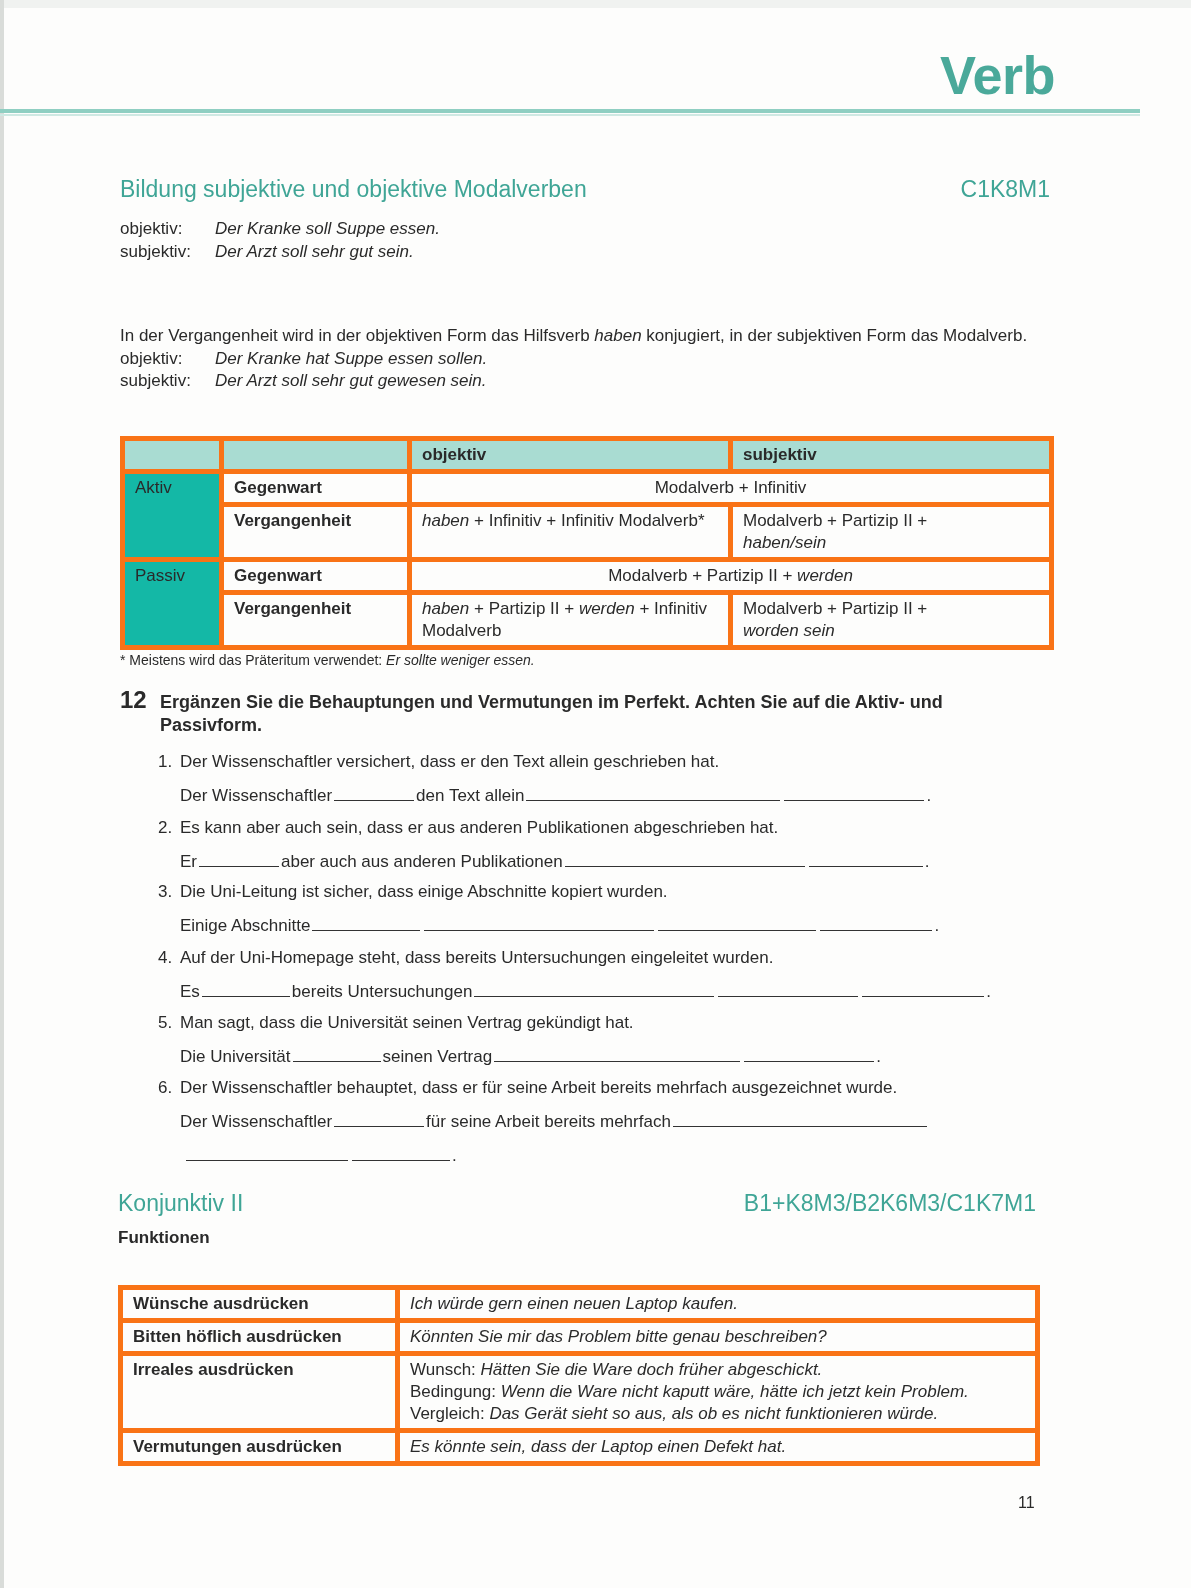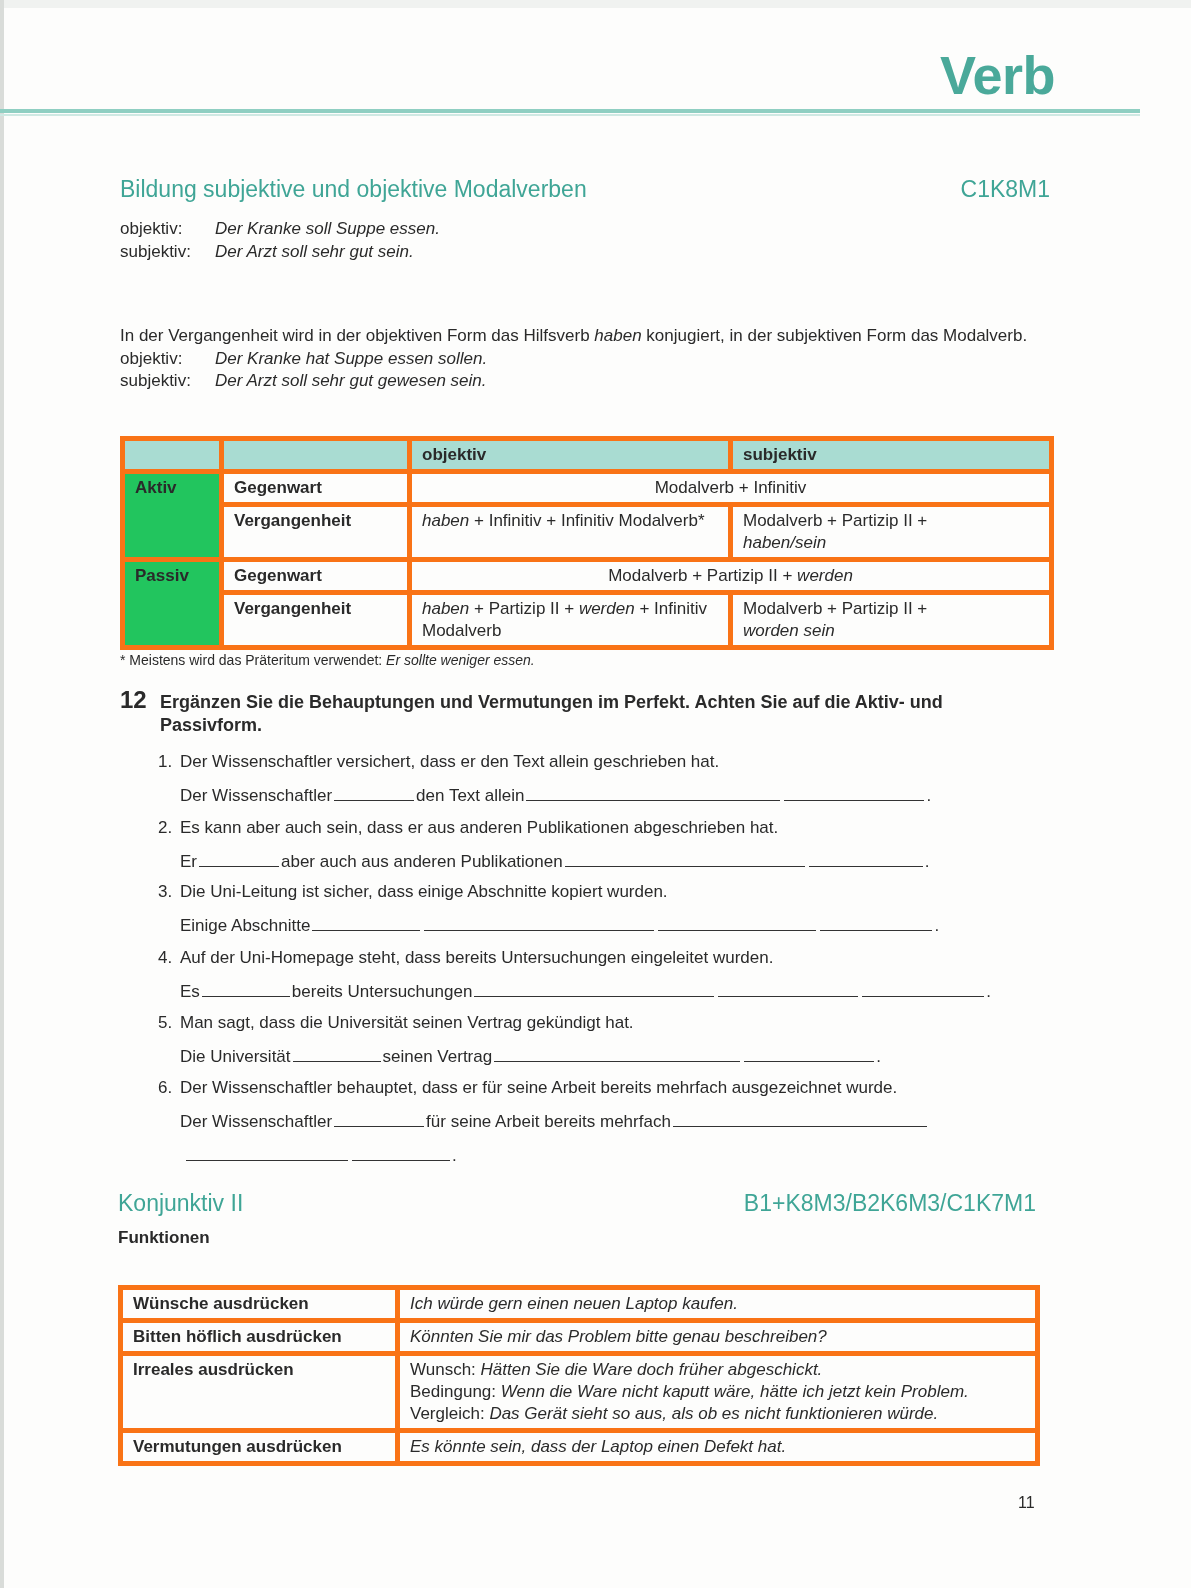--- a/index.html
+++ b/index.html
@@ -15,21 +15,21 @@
 
   .section-head { position:absolute; left:120px; width:930px; display:flex; justify-content:space-between; align-items:baseline; color:#3fa596; font-size:23px; }
   .para { position:absolute; left:120px; width:930px; font-size:17px; line-height:22.5px; }
   .para i { font-style:italic; }
   .ex-row { display:flex; }
   .ex-label { width:95px; flex:none; }
 
   table.grid { border-collapse:collapse; position:absolute; font-size:17px; }
   table.grid td { border:5px solid #f97316; padding:3px 10px; vertical-align:top; line-height:22px; }
   .hdr { background:#a9dcd2; font-weight:bold; }
-  .rowhdr { background:#22c55e; font-weight:bold; }
+  .rowhdr { background:#14b8a6; font-weight:normal; }
   .bold { font-weight:bold; }
   .center { text-align:center; }
 
   .footnote { position:absolute; left:120px; top:652px; font-size:14px; }
   .ex-num { position:absolute; left:120px; top:686px; font-size:24px; font-weight:bold; }
   .ex-instr { position:absolute; left:160px; top:691px; width:870px; font-size:18px; font-weight:bold; line-height:23px; }
 
   .item { position:absolute; left:158px; font-size:17px; }
   .item .n { display:inline-block; width:22px; }
   .fill { position:absolute; left:180px; font-size:17px; white-space:nowrap; }

